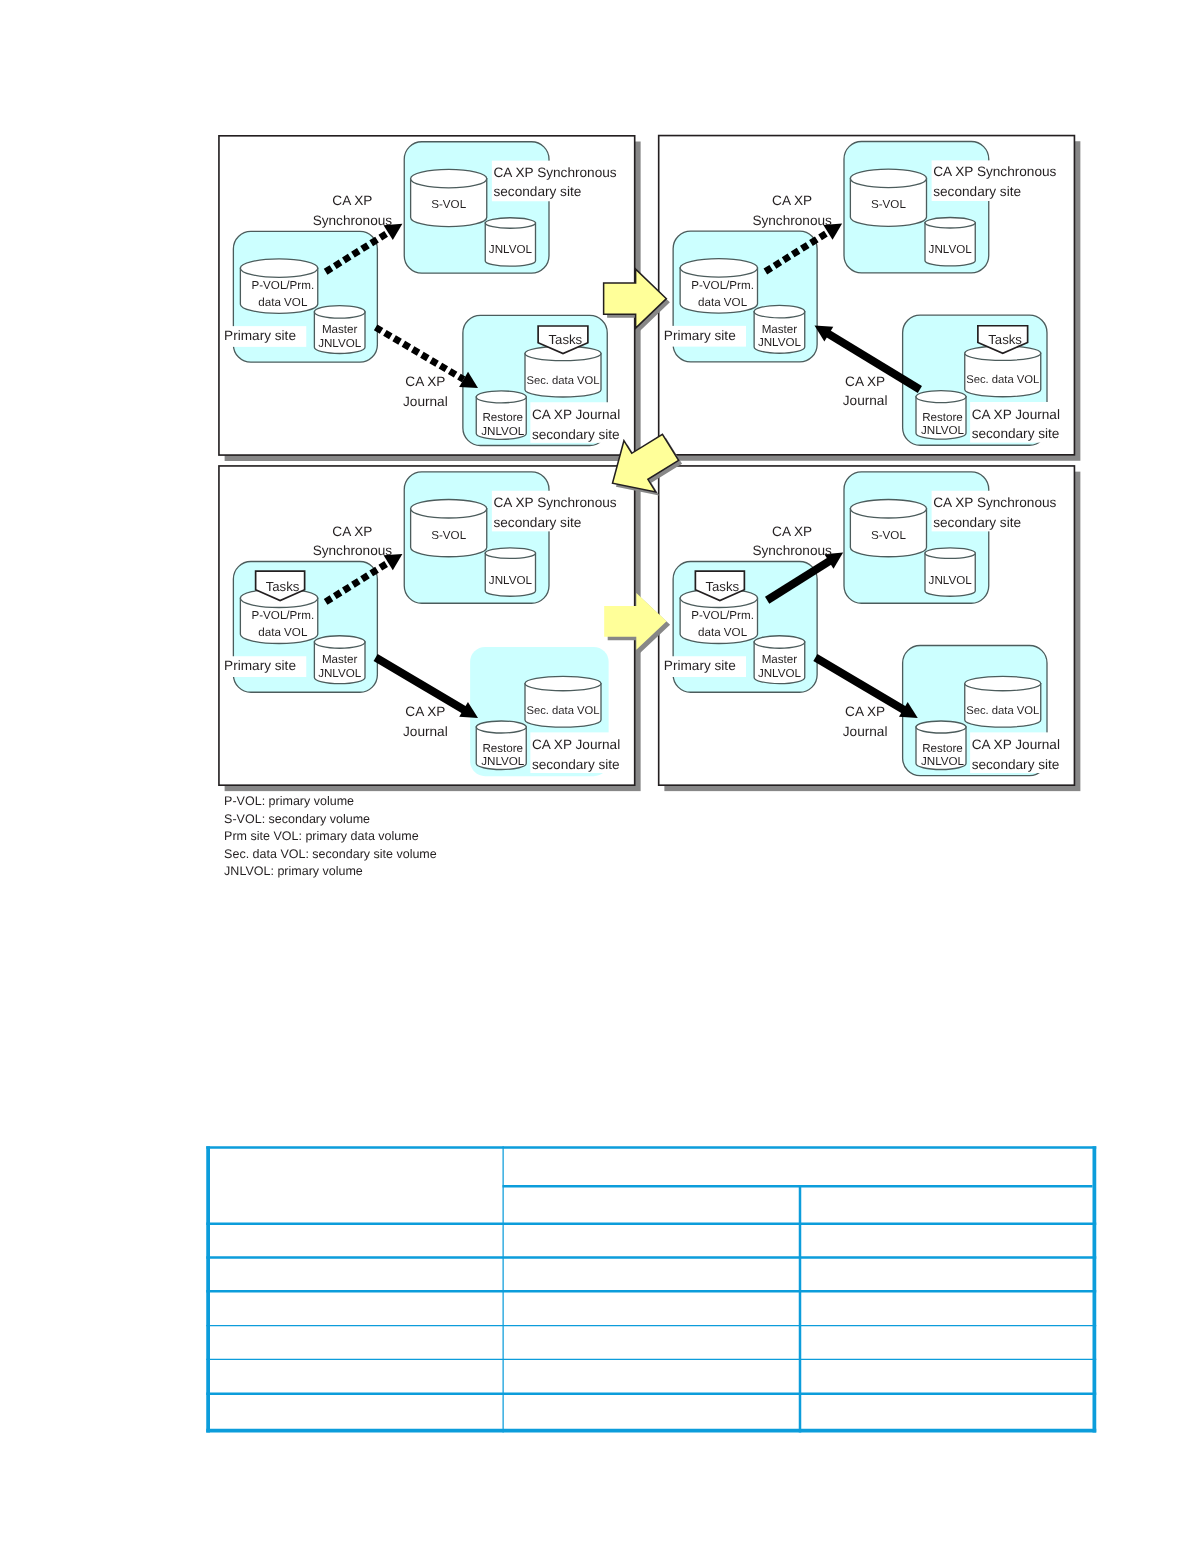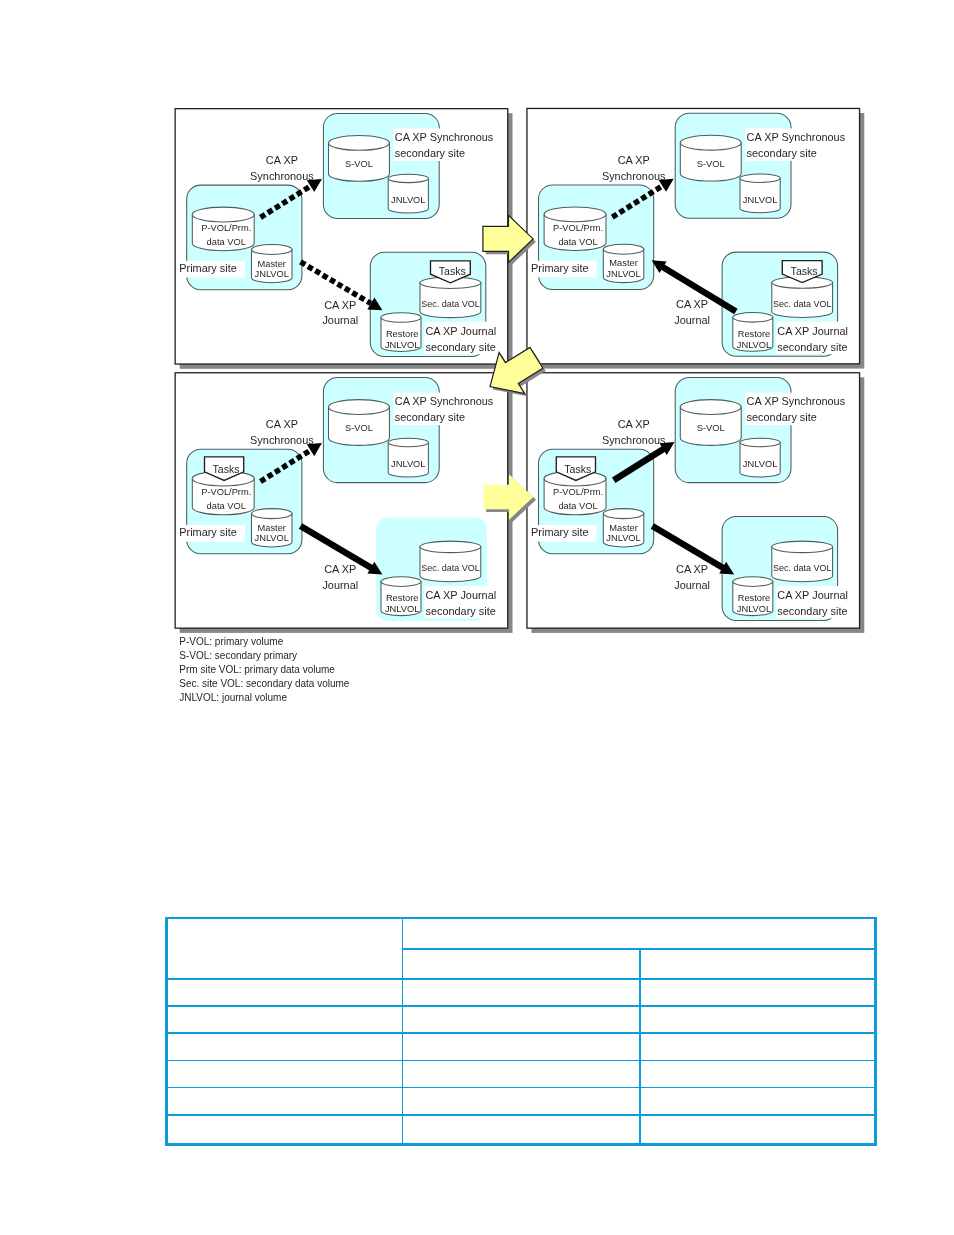--- a/index.html
+++ b/index.html
@@ -333,24 +333,24 @@
         </g>
         <g>
           <path d="M483.35,484.70 L509.05,484.70 L509.05,474.30 L533.25,497.00 L509.05,519.70 L509.05,509.30 L483.35,509.30 Z" fill="#878787" transform="translate(2.8,2.8)"></path>
           <path d="M483.35,484.70 L509.05,484.70 L509.05,474.30 L533.25,497.00 L509.05,519.70 L509.05,509.30 L483.35,509.30 Z" fill="#ffff99" stroke="none" stroke-width="0"></path>
         </g>
       </svg>
   </div>
 
   <div id="legend">
 <div class="legend-line">P-VOL: primary volume</div>
-      <div class="legend-line">S-VOL: secondary primary</div>
+      <div class="legend-line">S-VOL: secondary volume</div>
       <div class="legend-line">Prm site VOL: primary data volume</div>
-      <div class="legend-line">Sec. site VOL: secondary data volume</div>
-      <div class="legend-line">JNLVOL: journal volume</div>
+      <div class="legend-line">Sec. data VOL: secondary site volume</div>
+      <div class="legend-line">JNLVOL: primary volume</div>
   </div>
 
   <div id="data-table">
 <div class="tbl">
         <i class="hl" style="left:0px;top:0px;width:711.30px;height:2.4px"></i>
         <i class="hl" style="left:0px;top:226.40px;width:711.30px;height:2.4px"></i>
         <i class="vl" style="left:0px;top:0px;width:2.4px;height:228.80px"></i>
         <i class="vl" style="left:708.90px;top:0px;width:2.4px;height:228.80px"></i>
         <i class="hl" style="left:236.70px;top:31.20px;width:472.20px;height:2.4px"></i>
         <i class="hl" style="left:0px;top:61.10px;width:711.30px;height:2.4px"></i>

